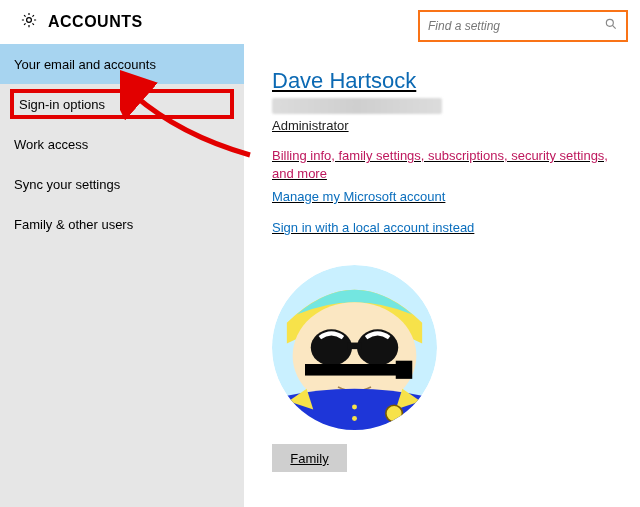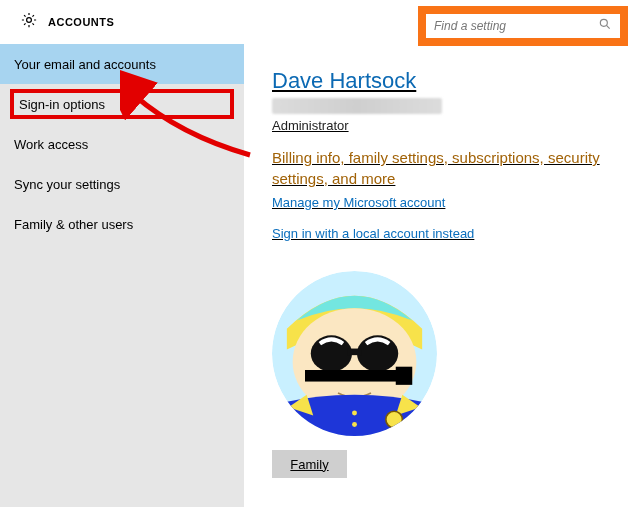--- a/index.html
+++ b/index.html
@@ -1,35 +1,35 @@
 <!DOCTYPE html>
 <html><head>
 <meta charset="utf-8">
 <style>
   * { box-sizing: border-box; margin: 0; padding: 0; font-family: "Segoe UI", Tahoma, sans-serif; }
   body { width: 640px; height: 507px; background: #fff; overflow: hidden; color: #000; }
   .window { display: flex; flex-direction: column; height: 100%; }
   .header { display: flex; align-items: center; height: 44px; padding: 0 12px 0 20px; }
   .header-left { display: flex; align-items: center; gap: 10px; }
-  .header-title { font-size: 11px; font-weight: 600; letter-spacing: 0.5px; }
+  .header-title { font-size: 16px; font-weight: 600; letter-spacing: 0.5px; }
   .header-spacer { flex: 1; }
-  .search-wrap { width: 210px; height: 40px; border: 8px solid #f97316; display: flex; align-items: center; padding: 0 8px; margin-top: 8px; }
+  .search-wrap { width: 210px; height: 32px; border: 2px solid #f97316; display: flex; align-items: center; padding: 0 8px; margin-top: 8px; }
   .search-input { flex: 1; border: none; outline: none; font-size: 12px; font-style: italic; color: #777; background: transparent; }
   .search-input::placeholder { color: #777; font-style: italic; }
   .body { display: flex; flex: 1; min-height: 0; }
   .sidebar { width: 244px; background: #e6e6e6; display: flex; flex-direction: column; }
   .sidebar-item { height: 40px; display: flex; align-items: center; padding: 0 14px; font-size: 13px; color: #000; cursor: pointer; }
   .sidebar-item.selected { background: #a7d4f0; }
   .sidebar-item.highlight { box-shadow: inset 0 0 0 2px #e20000; border: 2px solid #e20000; height: 30px; margin: 5px 10px; padding: 0 7px; }
   .sidebar-item.hl-wrap { background: #e6e6e6; }
   .content { flex: 1; padding: 24px 28px 14px 28px; display: flex; flex-direction: column; text-decoration: underline; }
   .user-name { font-size: 22px; font-weight: 400; color: #0b69b3; margin-bottom: 4px; }
   .blur-line { width: 170px; height: 16px; background: linear-gradient(90deg,#dcdcdc,#cfcfcf,#dcdcdc); border-radius: 2px; filter: blur(1px); margin-bottom: 4px; }
   .role { font-size: 13px; color: #222; margin-bottom: 14px; }
-  .desc { font-size: 15px; color: #a16207; line-height: 1.4; margin-bottom: 6px; max-width: 340px; }
+  .desc { font-size: 13px; color: #be185d; line-height: 1.4; margin-bottom: 6px; max-width: 340px; }
   .link { font-size: 13px; color: #0a6ebd; cursor: pointer; display: inline-block; margin-bottom: 14px; }
   .link2 { margin-top: 2px; margin-bottom: 30px; }
   .section-title { font-size: 20px; font-weight: 400; color: #000; margin-bottom: 16px; }
   .avatar-wrap { width: 165px; height: 165px; border-radius: 50%; overflow: hidden; background: #fff; display:flex; align-items:center; justify-content:center; }
   .browse-btn { width: 75px; height: 28px; background: #cfcfcf; border: none; font-size: 13px; color: #000; text-align: center; cursor: pointer; margin-top: 14px; }
   
   .anno { position: relative; }
   .arrow-layer { position: absolute; left: 120px; top: 55px; pointer-events:none; }
   
   .gear svg { width: 18px; height: 18px; }

